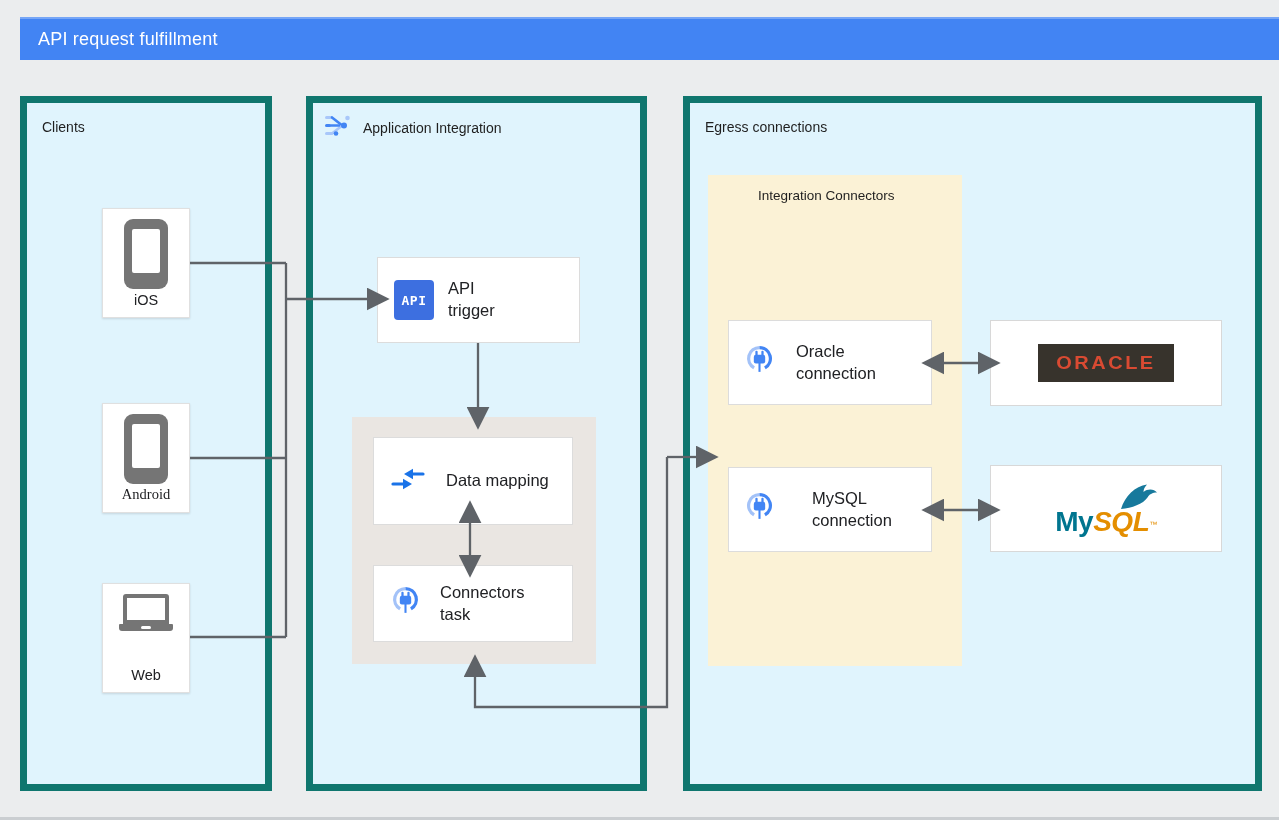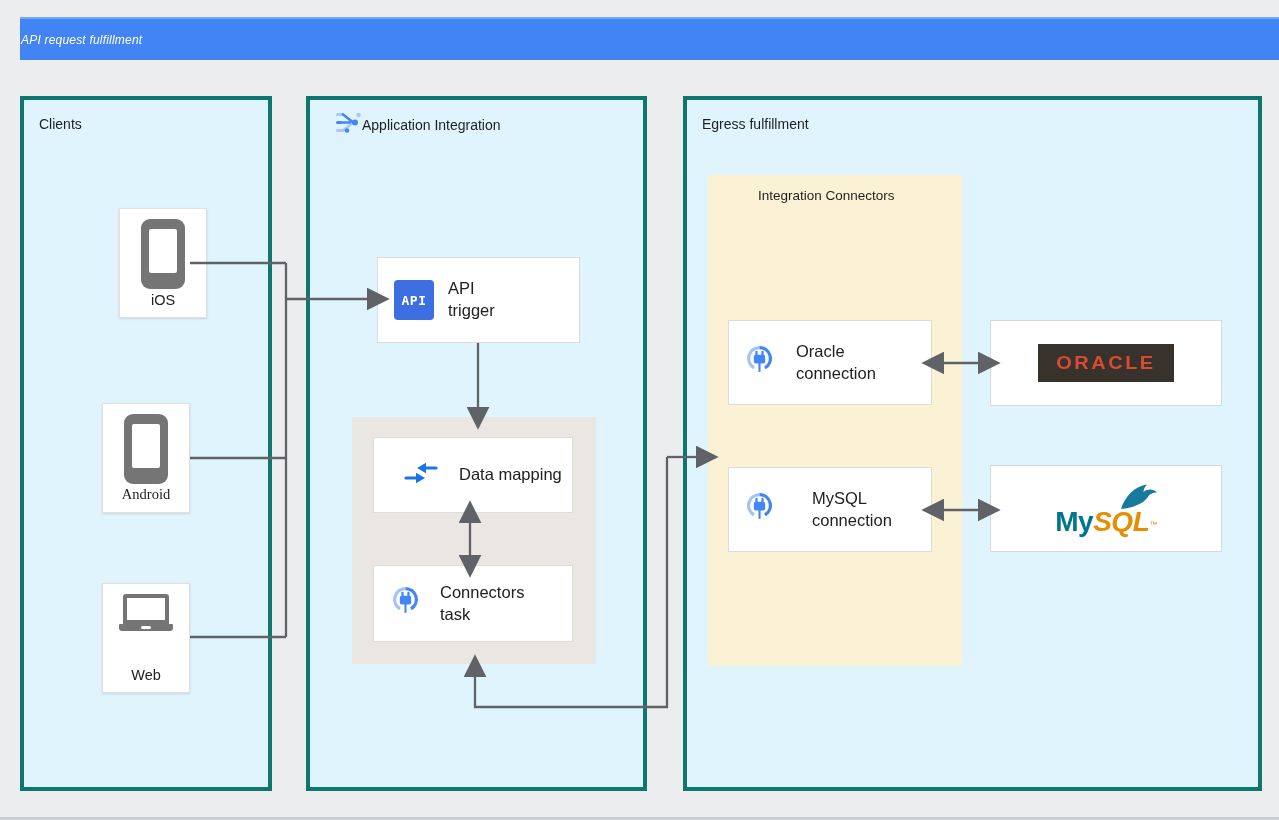--- a/index.html
+++ b/index.html
@@ -12,34 +12,34 @@
   .abs{position:absolute;}
 
   
   .header{
     left:20px;top:17px;width:1259px;height:43px;
     background:var(--header_blue,#4284F3);
     border-top:2px solid rgba(255,255,255,.28);
     box-sizing:border-box;
     display:flex;align-items:center;
   }
-  .header-title{color:#fff;font-size:12px;padding-left:1px;letter-spacing:.2px;font-style:italic;}
+  .header-title{color:#fff;font-size:18px;padding-left:18px;letter-spacing:.2px;}
 
   
   .panel{
     background:var(--panel_blue,#E0F4FD);
-    border:4px solid #0f766e;
+    border:7px solid #0f766e;
     box-sizing:border-box;
   }
   .panel-clients{left:20px;top:96px;width:252px;height:695px;}
   .panel-integration{left:306px;top:96px;width:341px;height:695px;}
   .panel-egress{left:683px;top:96px;width:579px;height:695px;}
   .panel-title{font-size:14px;color:#1f1f1f;}
   .panel-title-plain{padding:16px 0 0 15px;}
-  .panel-title-row{display:flex;align-items:center;padding:10px 0 0 25px;}
+  .panel-title-row{display:flex;align-items:center;gap:12px;padding:10px 0 0 11px;}
 
   
   .card{
     background:#fff;border:1px solid #e0e0e0;box-sizing:border-box;
     box-shadow:0 1px 2px rgba(0,0,0,.12);
   }
   .client-card{width:88px;height:110px;display:flex;flex-direction:column;align-items:center;}
   .client-card .device{margin-top:10px;}
   .client-label{margin-top:auto;margin-bottom:9px;font-size:14.5px;color:#202124;}
 
@@ -61,21 +61,21 @@
   .node-label{font-size:16.5px;color:#202124;line-height:1.32;}
 
   .node-api{left:377px;top:257px;width:203px;height:86px;}
   .api-chip{
     width:40px;height:40px;background:var(--api_icon_blue,#3D6FE0);border-radius:4px;
     display:flex;align-items:center;justify-content:center;flex:0 0 auto;
   }
   .api-chip span{color:#fff;font-family:"DejaVu Sans Mono", monospace;font-weight:bold;font-size:13px;letter-spacing:.5px;}
 
   .gray-box{left:352px;top:417px;width:244px;height:247px;background:var(--subprocess_gray,#EAE6E2);}
-  .node-datamapping{left:373px;top:437px;width:200px;height:76px;gap:21px;padding-left:30px;}
+  .node-datamapping{left:373px;top:437px;width:200px;height:88px;gap:21px;padding-left:17px;}
   .node-connectors{left:373px;top:565px;width:200px;height:77px;gap:20px;padding-left:17px;}
 
   .yellow-box{left:708px;top:175px;width:214px;height:491px;background:var(--group_yellow,#FBF2D6);padding-left:40px;}
   .yellow-box .group-title{font-size:13.5px;color:#1f1f1f;padding:13px 0 0 10px;}
   .node-oracle{left:728px;top:320px;width:204px;height:85px;gap:22px;box-shadow:none;}
   .node-mysql{left:728px;top:467px;width:204px;height:85px;gap:38px;box-shadow:none;}
 
   .logo-card{
     background:#fff;border:1px solid #d8d8d8;box-sizing:border-box;
     display:flex;align-items:center;justify-content:center;
@@ -124,24 +124,24 @@
         <circle cx="20" cy="12.5" r="3" fill="#4285F4"></circle>
         <circle cx="23.5" cy="5" r="2.3" fill="#A8C7FA"></circle>
         <circle cx="12" cy="20.5" r="2.3" fill="#4285F4"></circle>
       </svg>
     </span>
     <span class="panel-title">Application Integration</span>
   </div>
 </div>
 
 <div class="abs panel panel-egress">
-  <div class="panel-title panel-title-plain">Egress fulfillment</div>
-</div>
-
-<div class="abs card client-card" style="left:102px;top:208px;margin-left:17px;">
+  <div class="panel-title panel-title-plain">Egress connections</div>
+</div>
+
+<div class="abs card client-card" style="left:102px;top:208px;">
   <div class="device phone">
       <div class="phone-screen"></div>
     </div>
   <div class="client-label">iOS</div>
 </div>
 <div class="abs card client-card" style="left:102px;top:403px;font-family:Liberation Serif, serif;">
   <div class="device phone">
       <div class="phone-screen"></div>
     </div>
   <div class="client-label">Android</div>

